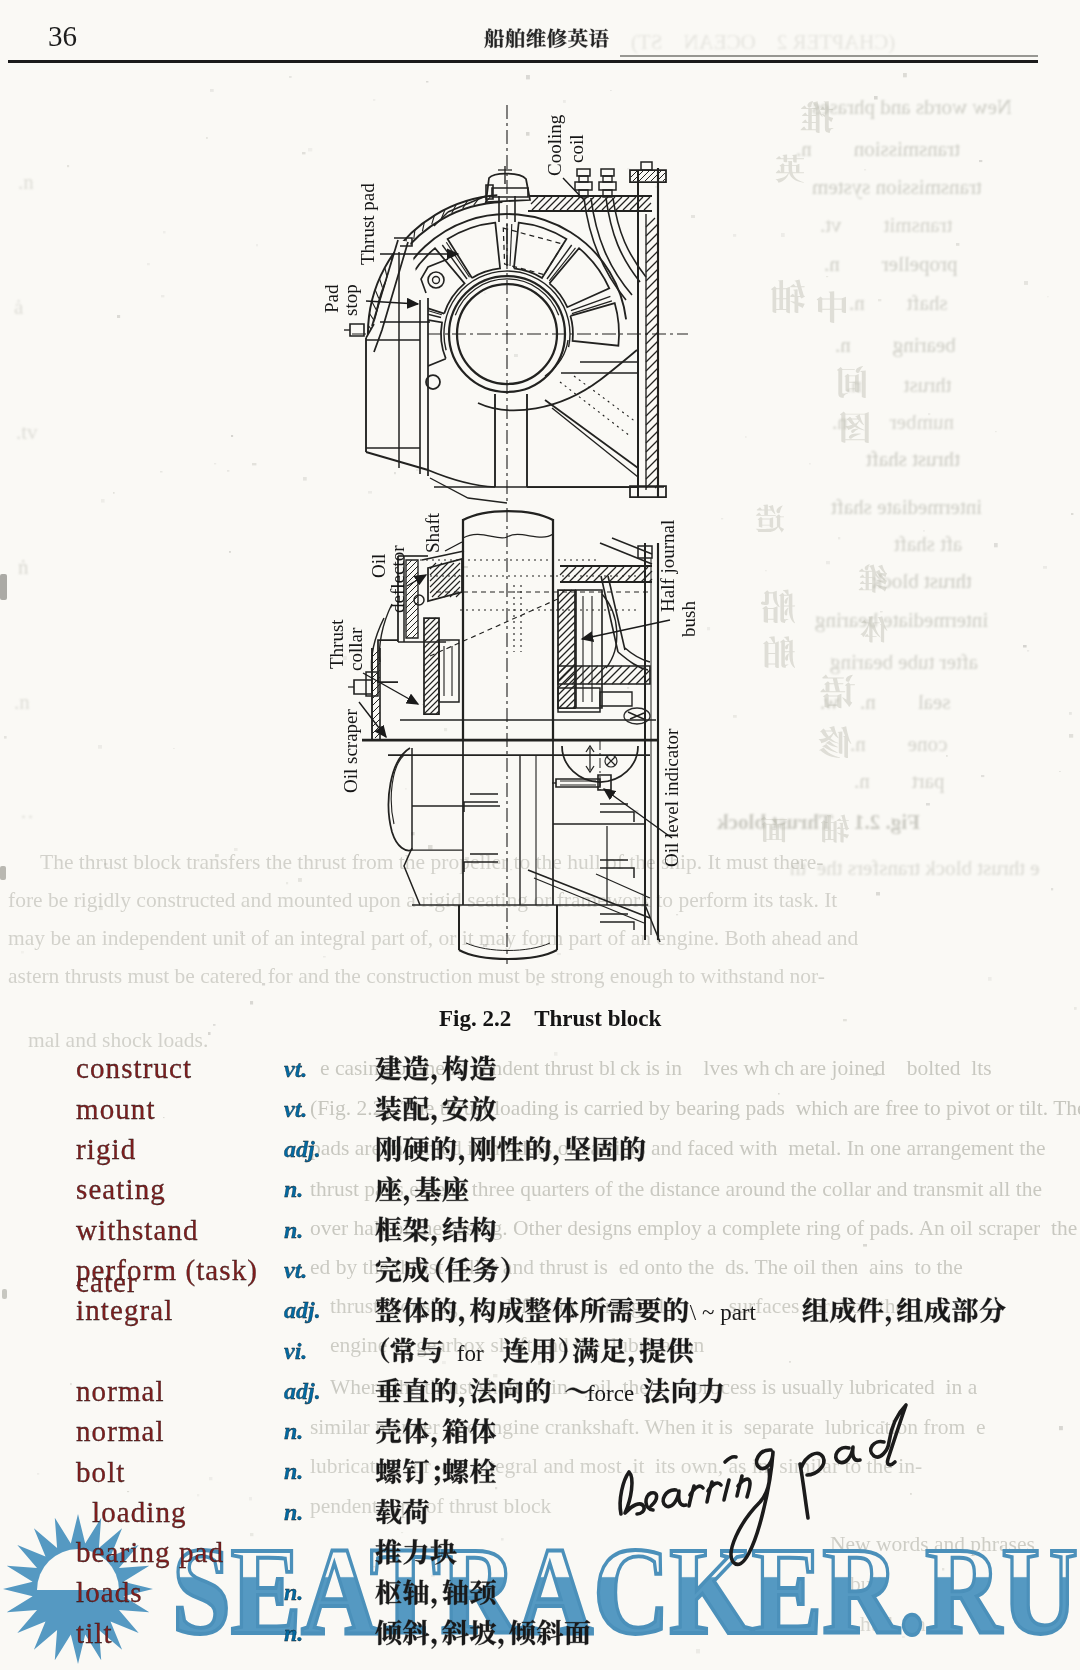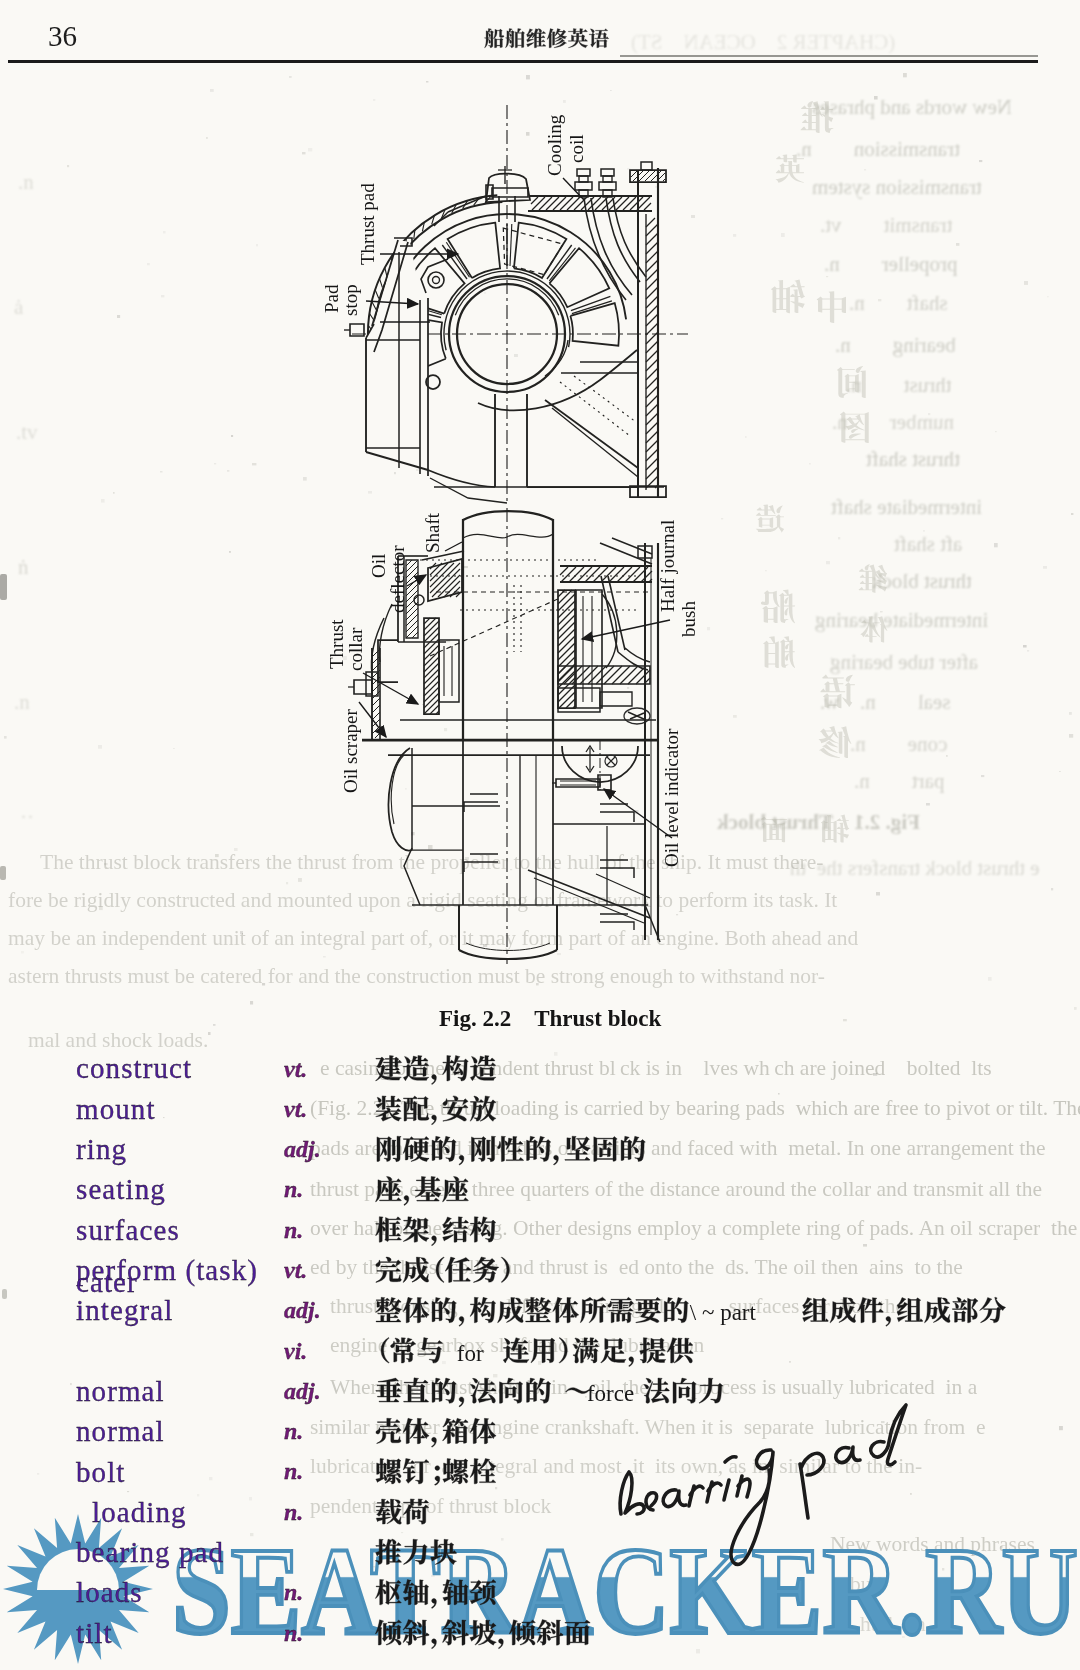--- a/index.html
+++ b/index.html
@@ -2,22 +2,22 @@
 <html><head><meta charset="utf-8"><style>
   html,body{margin:0;padding:0}
   body{width:1080px;height:1670px;position:relative;overflow:hidden;
        background:#faf9f5;font-family:"Liberation Serif",serif}
   .abs{position:absolute}
   .faint{position:absolute;color:#9c9c90;opacity:.48;filter:blur(0.9px);
          font-size:21px;white-space:nowrap}
   .mir{transform:scaleX(-1)}
   .fpar{position:absolute;color:#98988d;opacity:.4;filter:blur(0.7px);
         font-size:21.5px;white-space:nowrap}
-  .en{position:absolute;font-size:29px;color:#4c1d95;white-space:nowrap;letter-spacing:1.1px;-webkit-text-stroke:0.3px #191919}
-  .pos{position:absolute;font-size:24px;color:#701a75;font-weight:bold;font-style:italic;-webkit-text-stroke:0.3px #191919}
+  .en{position:absolute;font-size:29px;color:#7f1d1d;white-space:nowrap;letter-spacing:1.1px;-webkit-text-stroke:0.3px #191919}
+  .pos{position:absolute;font-size:24px;color:#0369a1;font-weight:bold;font-style:italic;-webkit-text-stroke:0.3px #191919}
 </style></head><body>
 
 <div class="faint mir" style="right:185px;top:30px;opacity:.22">(CHAPTER 2 OCEAN ST)</div>
 <div class="faint mir" style="right:68px;top:95px">New words and phrases</div>
 <div class="faint mir" style="right:120px;top:137px">transmission  n.</div>
 <div class="faint mir" style="right:98px;top:175px">transmission system</div>
 <div class="faint mir" style="right:128px;top:213px;opacity:.42">transmit  vt.</div>
 <div class="faint mir" style="right:122px;top:252px;opacity:.48">propeller  n.</div>
 <div class="faint mir" style="right:132px;top:291px;opacity:.45">shaft  n.</div>
 <div class="faint mir" style="right:124px;top:333px;opacity:.48">bearing  n.</div>
@@ -688,25 +688,25 @@
   <path d="M800,1464 C803,1480 805,1498 808,1518 M801,1468 C806,1455 818,1449 823,1457 C827,1465 817,1475 807,1475"></path>
   <path d="M849,1448 C839,1445 831,1457 839,1462 C846,1465 852,1456 853,1447 C852,1455 853,1462 860,1460"></path>
   <path d="M884,1442 C874,1439 866,1450 874,1456 C880,1460 888,1451 889,1442 C891,1428 897,1414 906,1405 C900,1422 892,1447 888,1459 C886,1465 890,1467 895,1462"></path>
 </g>
 </svg>
 
 <div class="en" style="left:76px;top:1052px">construct</div>
 <div class="pos" style="left:284px;top:1056px">vt.</div>
 <div class="en" style="left:76px;top:1093px">mount</div>
 <div class="pos" style="left:284px;top:1096px">vt.</div>
-<div class="en" style="left:76px;top:1133px">ring</div>
+<div class="en" style="left:76px;top:1133px">rigid</div>
 <div class="pos" style="left:284px;top:1136px">adj.</div>
 <div class="en" style="left:76px;top:1173px">seating</div>
 <div class="pos" style="left:284px;top:1176px">n.</div>
-<div class="en" style="left:76px;top:1214px">surfaces</div>
+<div class="en" style="left:76px;top:1214px">withstand</div>
 <div class="pos" style="left:284px;top:1217px">n.</div>
 <div class="en" style="left:76px;top:1254px">perform (task)</div>
 <div class="pos" style="left:284px;top:1257px">vt.</div>
 <div class="en" style="left:76px;top:1294px">integral</div>
 <div class="pos" style="left:284px;top:1297px">adj.</div>
 <div class="en" style="left:76px;top:1266px">cater</div>
 <div class="pos" style="left:284px;top:1338px">vi.</div>
 <div class="en" style="left:76px;top:1375px">normal</div>
 <div class="pos" style="left:284px;top:1378px">adj.</div>
 <div class="en" style="left:76px;top:1415px">normal</div>

